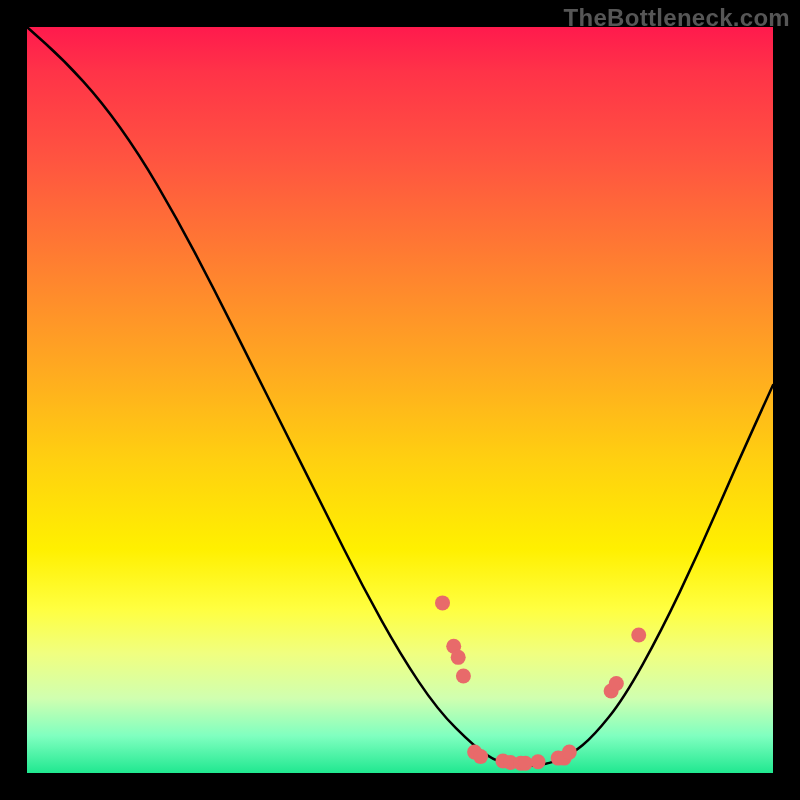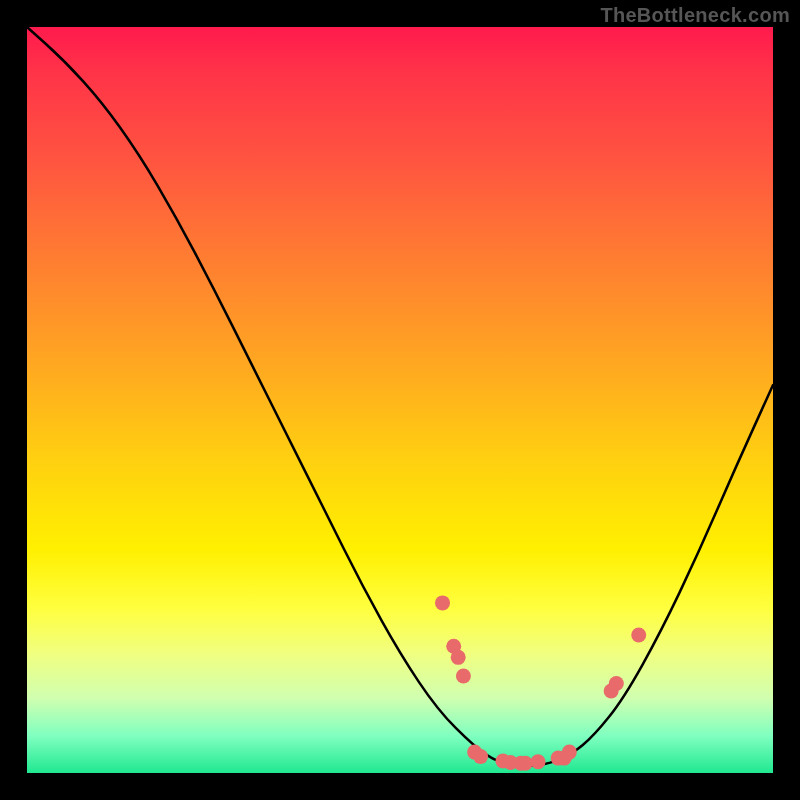--- a/index.html
+++ b/index.html
@@ -29,21 +29,21 @@
       #f0ff80 84%,
       #d0ffb0 90%,
       #80ffc0 95%,
       #20e890 100%);
   }
   .watermark {
     position: absolute;
     top: 4px;
     right: 10px;
     font-family: Arial, Helvetica, sans-serif;
-    font-size: 20px;
+    font-size: 24px;
     font-weight: bold;
     color: #565656;
     letter-spacing: 0.3px;
   }
   svg.plot {
     position: absolute;
     left: 27px;
     top: 27px;
     width: 746px;
     height: 746px;

